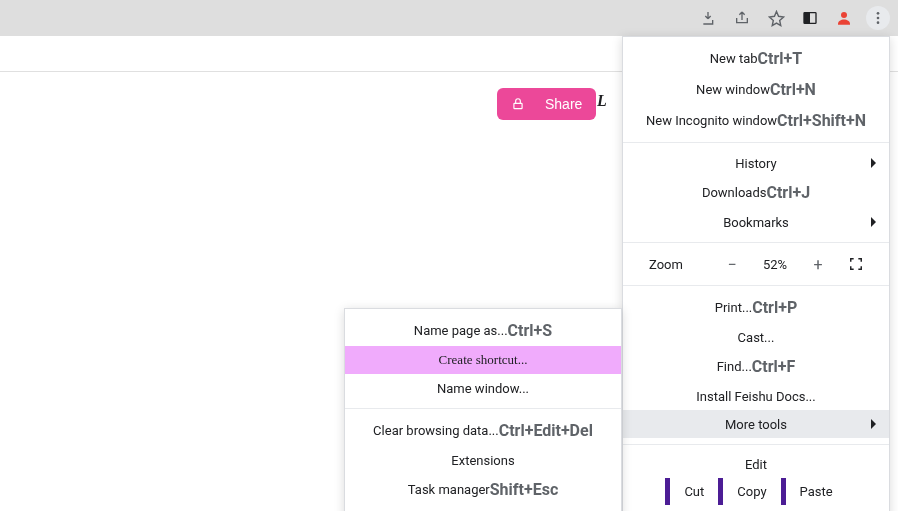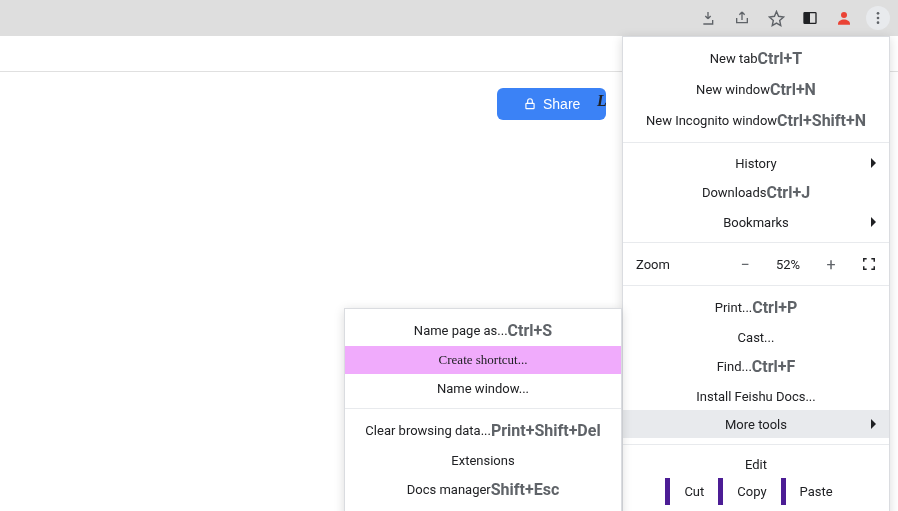--- a/index.html
+++ b/index.html
@@ -46,30 +46,30 @@
       top: 35px;
       left: 0;
       right: 0;
       height: 1px;
       background: #e0e0e0;
     }
     .share-button {
       position: absolute;
       top: 52px;
       left: 497px;
-      background: #3b82f6;
+      background: #ec4899;
       color: #fff;
       border: none;
       border-radius: 6px;
-      padding: 8px 26px;
+      padding: 8px 14px;
       font-size: 14px;
       font-weight: 500;
       display: flex;
       align-items: center;
-      gap: 6px;
+      gap: 20px;
       cursor: pointer;
     }
     .notif-slice {
       position: absolute;
       top: 56px;
       left: 597px;
       font-size: 16px;
       font-style: italic;
       font-weight: bold;
       font-family: Georgia, serif;
@@ -99,21 +99,21 @@
     .menu-label { color: #202124; }
     .menu-shortcut { color: #5f6368; font-size: 16px; font-weight: bold; }
     .menu-sep { height: 1px; background: #e8eaed; margin: 6px 0; }
     .submenu-arrow {
       position: absolute;
       right: 12px;
     }
     .zoom-row {
       display: flex;
       align-items: center;
-      padding: 4px 13px;
+      padding: 4px 26px;
       min-height: 30px;
     }
     .zoom-label { flex: 1; }
     .zoom-controls { display: flex; align-items: center; gap: 16px; }
     .zoom-btn { cursor: pointer; color: #5f6368; font-size: 16px; width: 14px; text-align: center; }
     .zoom-val { font-size: 13px; min-width: 40px; text-align: center; }
     .fullscreen-btn { cursor: pointer; margin-left: 8px; }
     .edit-row {
       display: flex;
       align-items: center;
@@ -298,27 +298,27 @@
   </div>
   <div class="menu-item highlighted">
     <span class="menu-label">Create shortcut...</span>
   </div>
   <div class="menu-item">
     <span class="menu-label">Name window...</span>
   </div>
   <div class="menu-sep"></div>
   <div class="menu-item">
     <span class="menu-label">Clear browsing data...</span>
-    <span class="menu-shortcut">Print+Shift+Del</span>
+    <span class="menu-shortcut">Ctrl+Edit+Del</span>
   </div>
   <div class="menu-item">
     <span class="menu-label">Extensions</span>
   </div>
   <div class="menu-item">
-    <span class="menu-label">Docs manager</span>
+    <span class="menu-label">Task manager</span>
     <span class="menu-shortcut">Shift+Esc</span>
   </div>
   <div class="menu-sep"></div>
   <div class="menu-item">
     
     
   </div>
 </div>
 
 </body></html>

